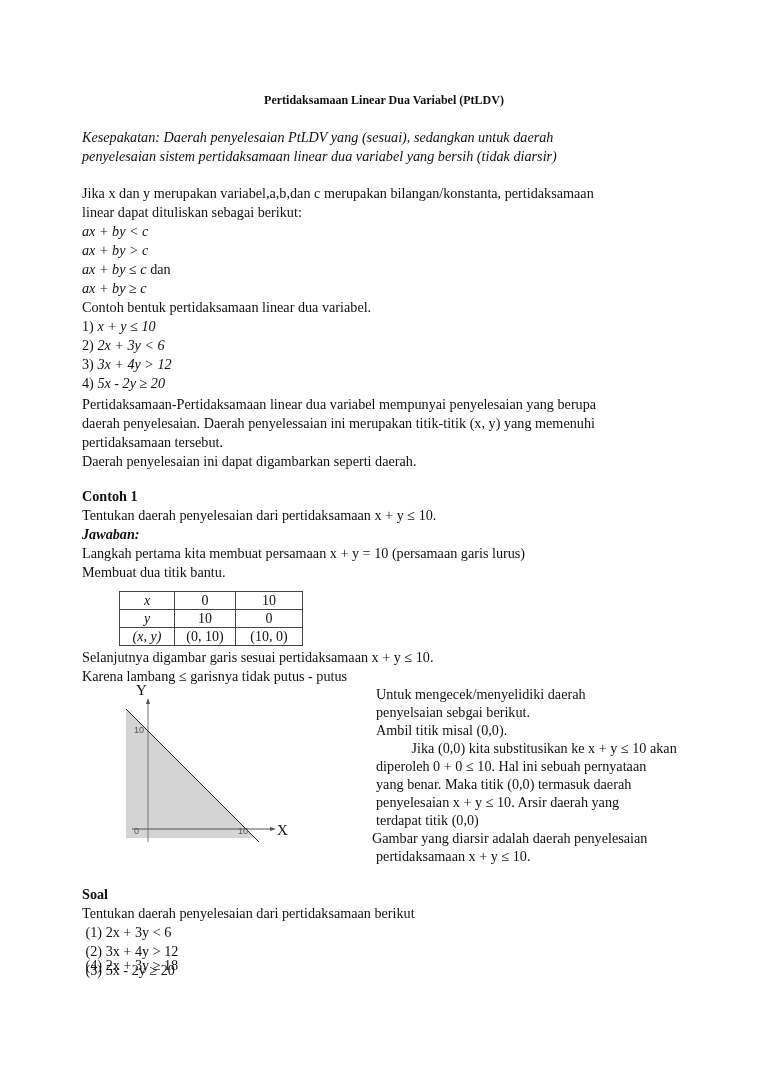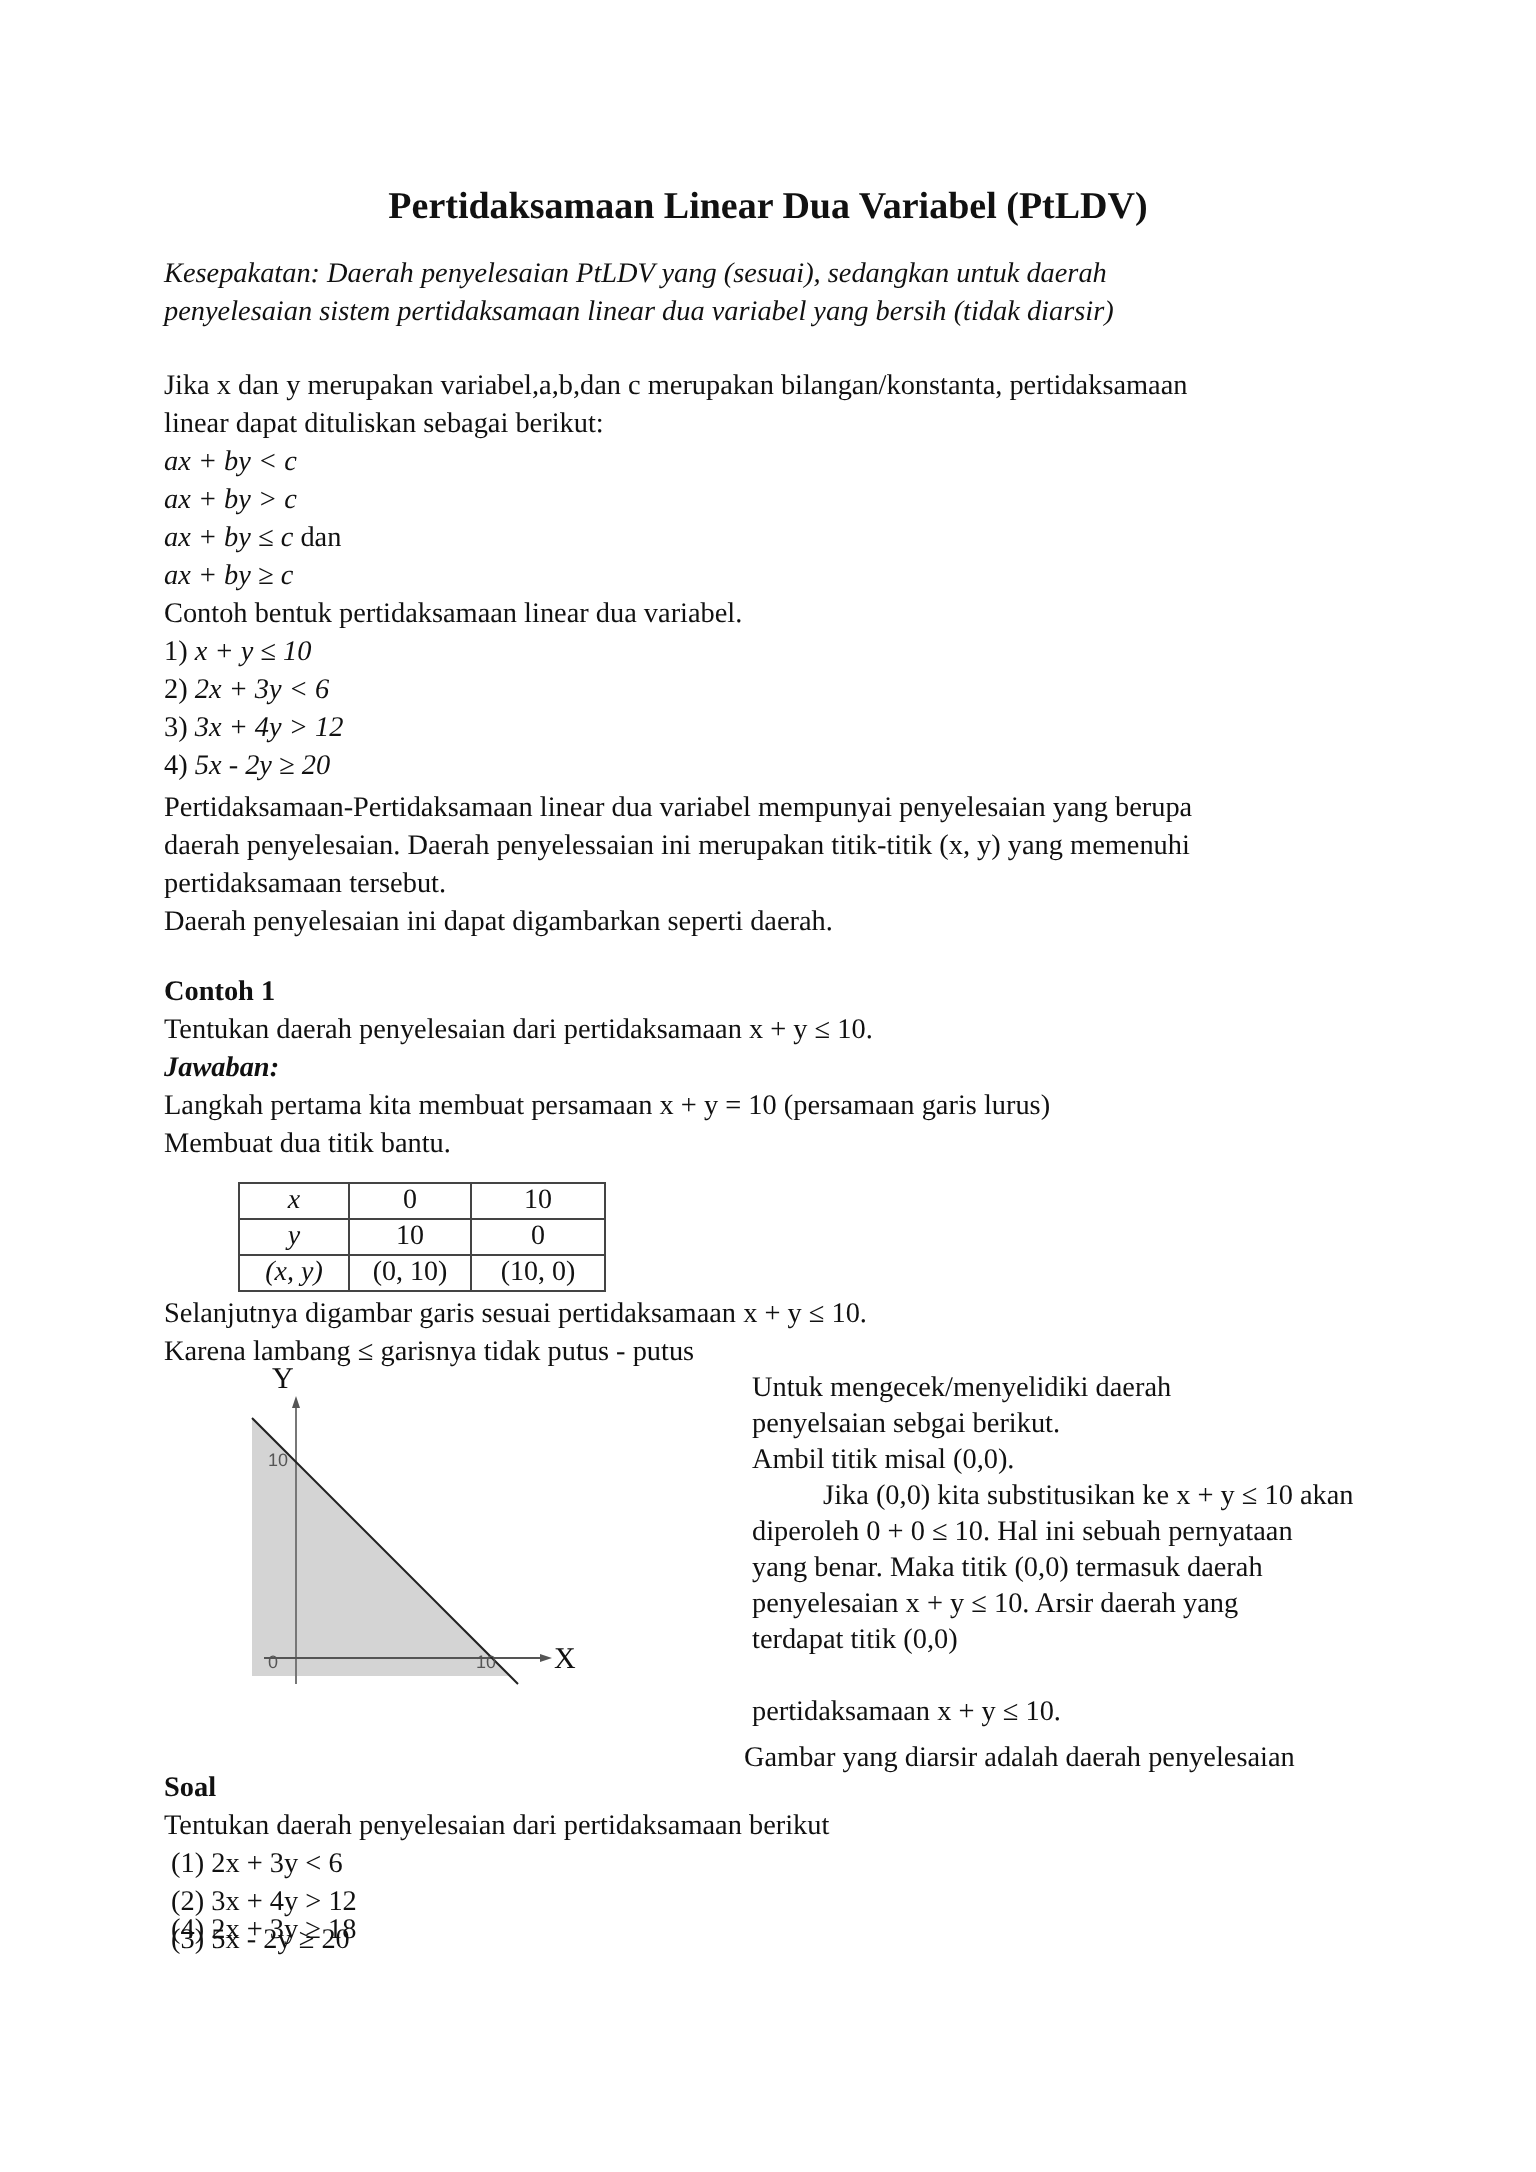--- a/index.html
+++ b/index.html
@@ -1,20 +1,20 @@
 <!DOCTYPE html>
 <html><head>
 <meta charset="utf-8">
 <style>
   html, body { margin: 0; padding: 0; background: #ffffff; }
   body { width: 768px; height: 1086px; position: relative; overflow: hidden;
          font-family: "Liberation Serif", "DejaVu Serif", serif; color: #111; font-size: 14.2px; }
   .page { position: absolute; left: 0; top: 0; width: 768px; height: 1086px; }
   .line { position: absolute; left: 82px; white-space: nowrap; line-height: 18px; }
-  .title { position: absolute; top: 93px; left: 0; width: 768px; text-align: center; font-weight: bold; font-size: 19px; }
+  .title { position: absolute; top: 93px; left: 0; width: 768px; text-align: center; font-weight: bold; font-size: 12px; }
   .it { font-style: italic; }
   .b { font-weight: bold; }
   table.bantu { position: absolute; left: 119px; top: 591px; border-collapse: collapse; font-size: 14px; }
   table.bantu td { border: 1px solid #444; text-align: center; padding: 0 6px; height: 17px; line-height: 17px; }
   table.bantu td.c0 { width: 42px; font-style: italic; }
   table.bantu td.c1 { width: 48px; }
   table.bantu td.c2 { width: 54px; }
   .graph { position: absolute; left: 100px; top: 680px; width: 200px; height: 170px; }
   .rt { position: absolute; left: 376px; white-space: nowrap; line-height: 18px; }
 </style>
@@ -91,21 +91,21 @@
   <div style="position:absolute; left:238px; top:826px; font-size:9px; font-family:'Liberation Sans',sans-serif; color:#555;">10</div>
 
   <div class="rt" style="top:685px">Untuk mengecek/menyelidiki daerah</div>
   <div class="rt" style="top:703px">penyelsaian sebgai berikut.</div>
   <div class="rt" style="top:721px">Ambil titik misal (0,0).</div>
   <div class="rt" style="top:739px; white-space:pre;margin-left:32px;"> Jika (0,0) kita substitusikan ke x + y ≤ 10 akan</div>
   <div class="rt" style="top:757px">diperoleh 0 + 0 ≤ 10. Hal ini sebuah pernyataan</div>
   <div class="rt" style="top:775px">yang benar. Maka titik (0,0) termasuk daerah</div>
   <div class="rt" style="top:793px">penyelesaian x + y ≤ 10. Arsir daerah yang</div>
   <div class="rt" style="top:811px">terdapat titik (0,0)</div>
-  <div class="rt" style="top:829px; left:372px;margin-top:41px;">Gambar yang diarsir adalah daerah penyelesaian</div>
+  <div class="rt" style="top:829px; left:372px;">Gambar yang diarsir adalah daerah penyelesaian</div>
   <div class="rt" style="top:847px">pertidaksamaan x + y ≤ 10.</div>
 
   <div class="line b" style="top:885px">Soal</div>
   <div class="line" style="top:904px">Tentukan daerah penyelesaian dari pertidaksamaan berikut</div>
   <div class="line" style="top:923px; white-space:pre;"> (1) 2x + 3y &lt; 6</div>
   <div class="line" style="top:942px; white-space:pre;"> (2) 3x + 4y &gt; 12</div>
   <div class="line" style="top:961px; white-space:pre;"> (3) 5x - 2y ≥ 20</div>
   <div class="line" style="top:956px; white-space:pre;"> (4) 2x + 3y ≥ 18</div>
 
 </div>

